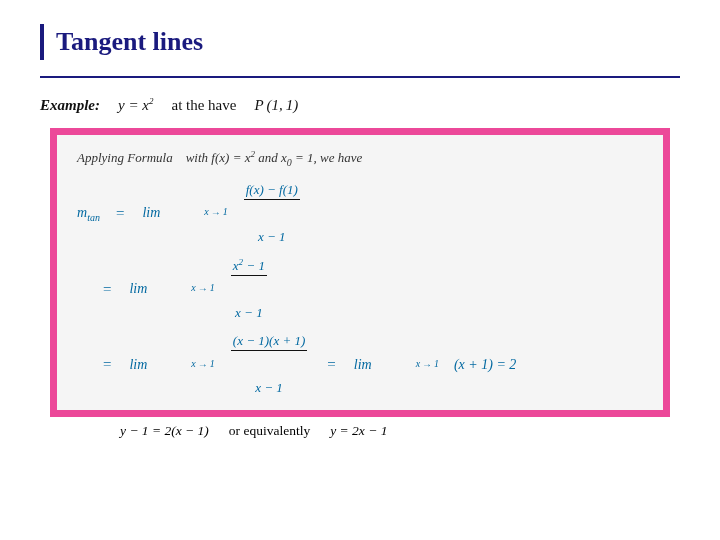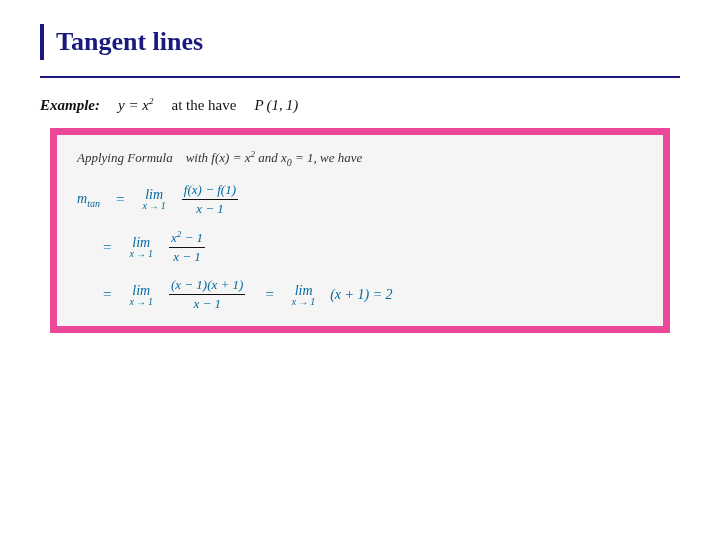--- a/index.html
+++ b/index.html
@@ -112,28 +112,30 @@
       font-size: 13px;
       text-align: center;
     }
 
     .fraction-den {
       padding-top: 1px;
       padding-left: 2px;
       padding-right: 2px;
       font-size: 13px;
       text-align: center;
+      margin-top: 28px;
     }
 
     .lim-block {
       display: inline-flex;
-      flex-direction: column;
+      flex-direction: row;
       align-items: center;
       margin: 0 2px;
       font-size: 13px;
+      gap: 44px;
     }
 
     .lim-main {
       font-size: 14px;
     }
 
     .lim-sub {
       font-size: 10px;
       margin-top: -3px;
       text-align: right;
@@ -260,14 +262,23 @@
         <span class="inline-math">
            (<i>x</i> + 1) = 2
         </span>
       </div>
 
     </div>
 
   </div>
 
 
+  <div class="equation-line">
+    <span class="inline-math">
+      <i>y</i> − 1 = 2(<i>x</i> − 1)
+    </span>
+    <span>or equivalently</span>
+    <span class="inline-math">
+      <i>y</i> = 2<i>x</i> − 1
+    </span>
+  </div>
 
 </div>
 
 </body></html>

